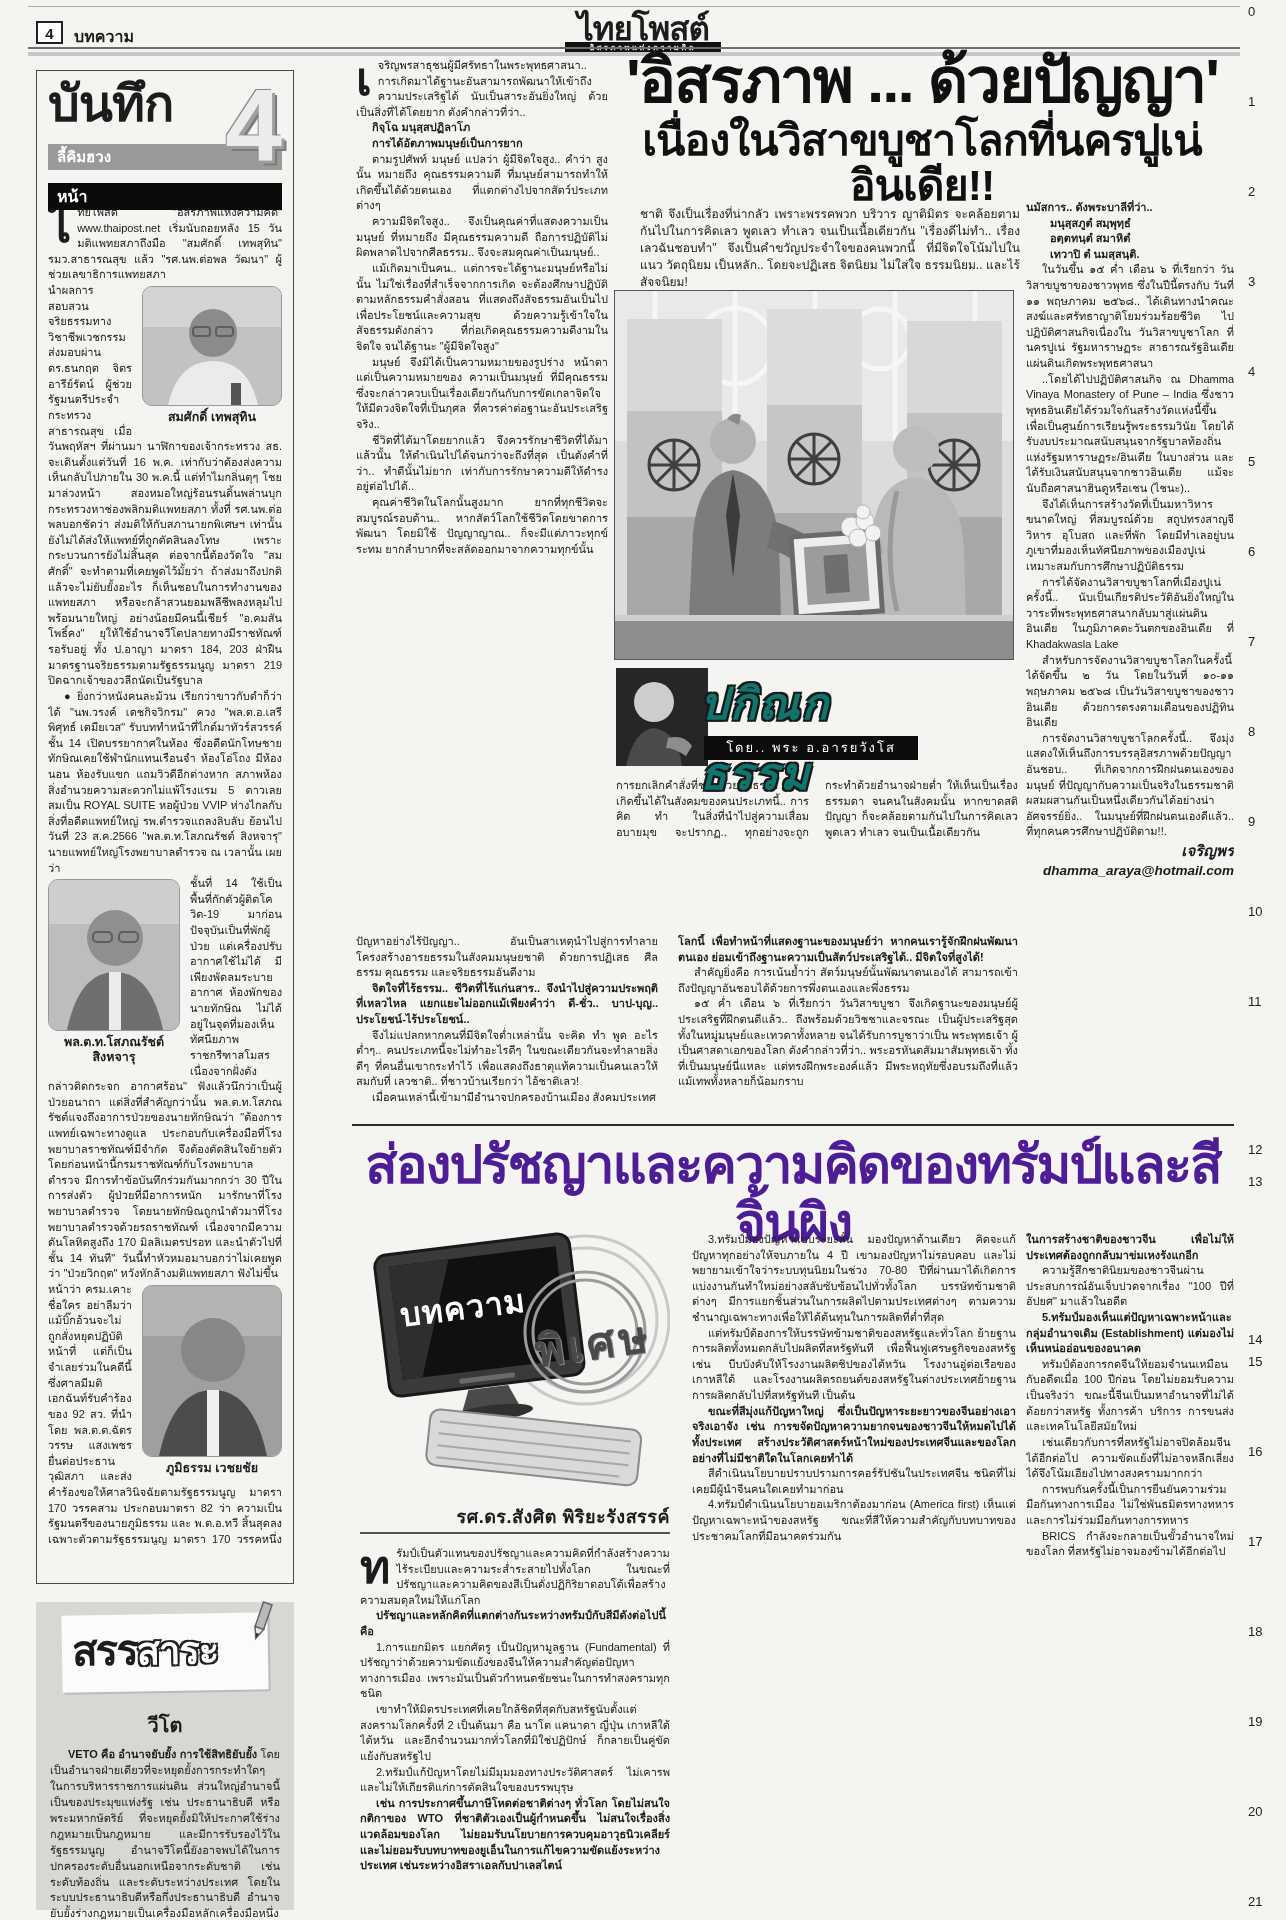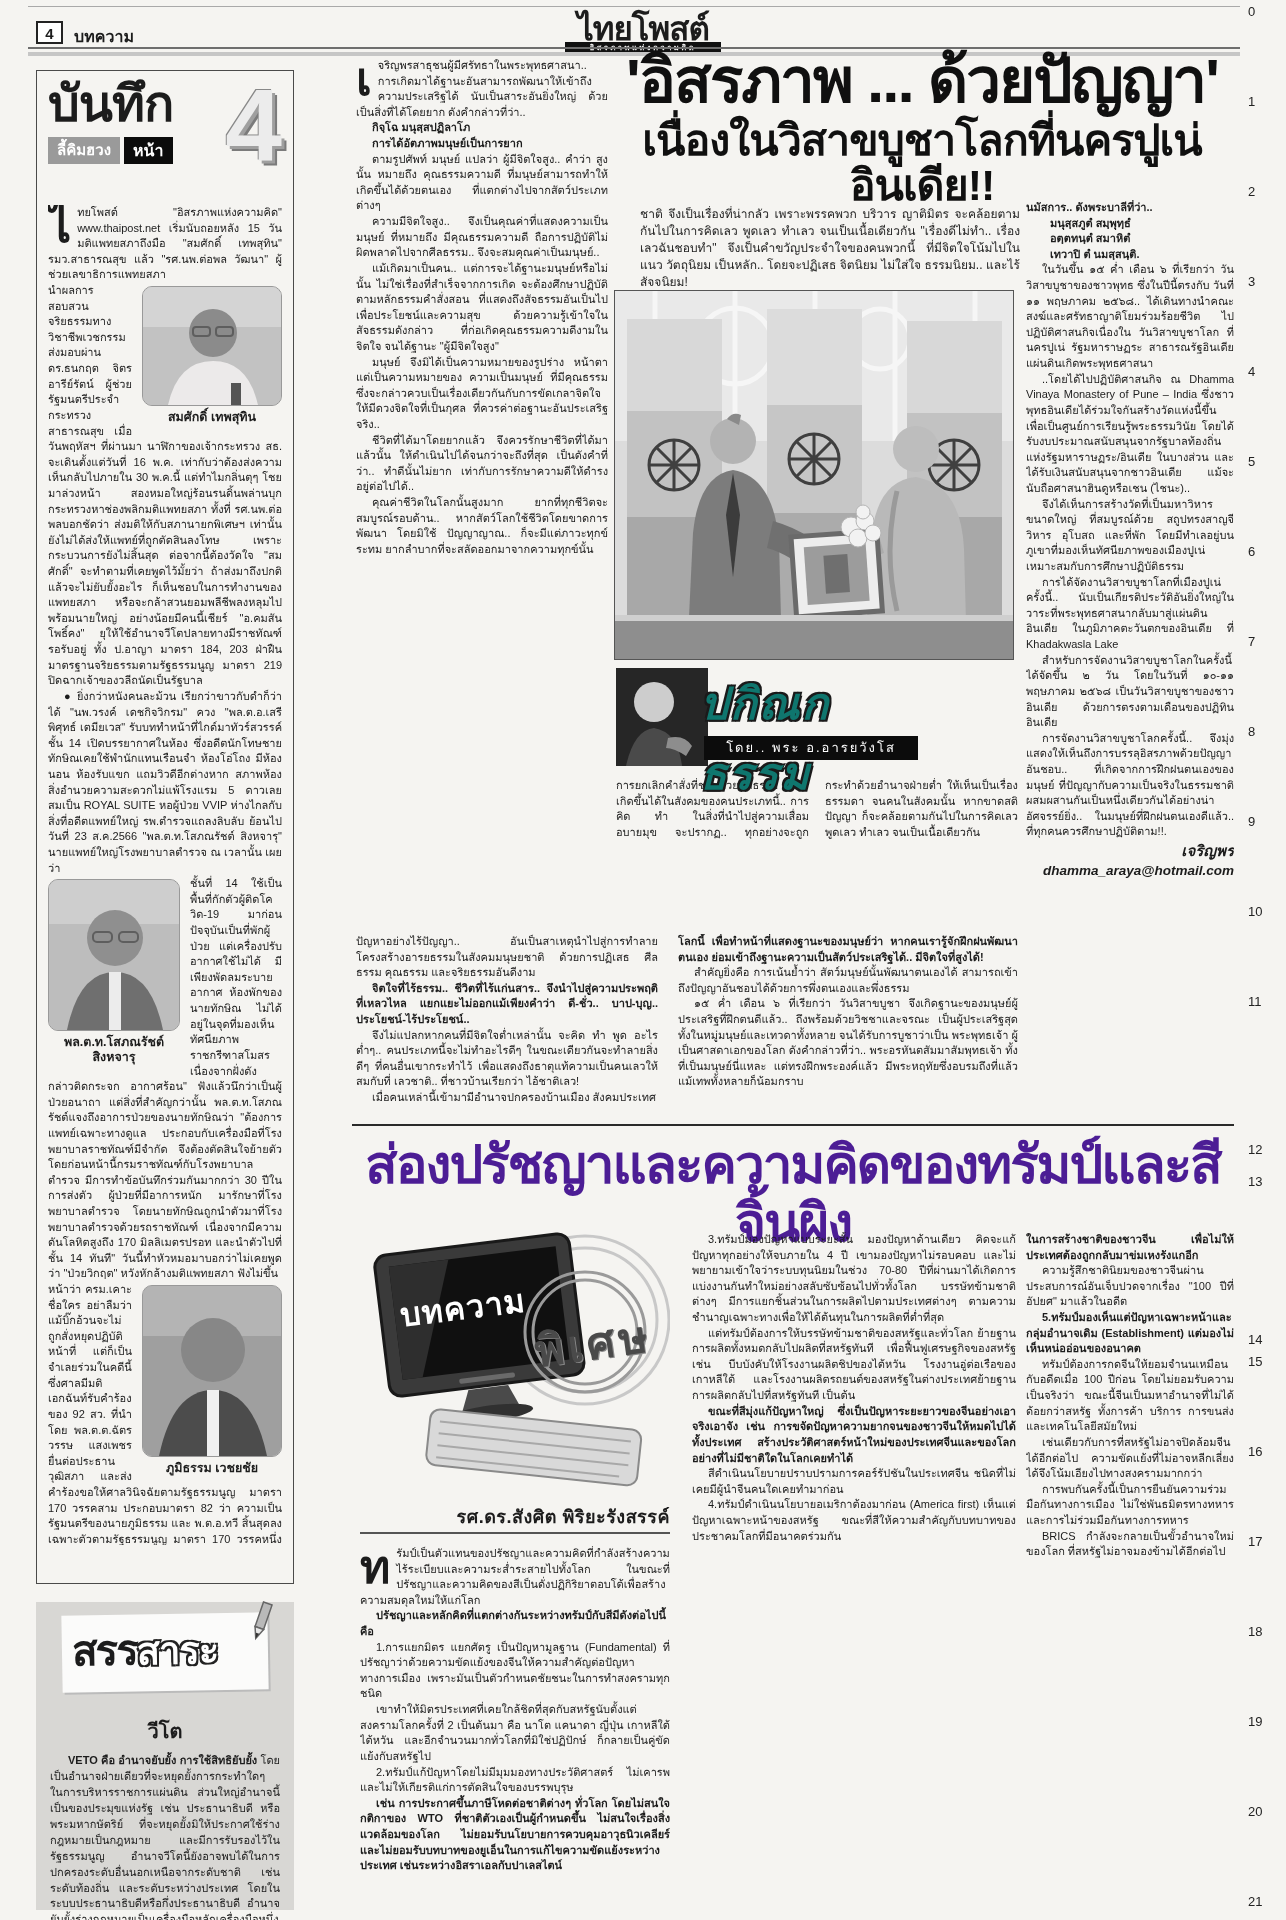--- a/index.html
+++ b/index.html
@@ -24,39 +24,39 @@
   .tcol p{margin:0;text-indent:16px;}
   .tcol p.ni{text-indent:0;}
   .tcol p.b{font-weight:bold;}
   .pre{white-space:pre-line;}
   .dropcap{float:left;font-size:46px;line-height:.82;font-weight:bold;margin:3px 6px 0 0;}
   
   .bt-box{left:36px;top:70px;width:258px;height:1514px;border:1px solid #4a4a4a;
           padding:8px 11px;box-sizing:border-box;background:#f5f4f1;}
   .bt-logo{position:relative;height:126px;}
   .bt-title{font-size:50px;font-weight:900;line-height:1;letter-spacing:-1px;}
-  .bt-badges{display:flex;gap:4px;margin-top:8px;}
+  .bt-badges{display:flex;gap:13px;margin-top:15px;flex-direction:column;}
   .badge-gray{background:#9a9a9a;color:#fff;font-size:15px;font-weight:bold;padding:1px 9px;}
   .badge-black{background:#0b0b0b;color:#fff;font-size:16px;font-weight:bold;padding:1px 9px;}
   .bt-4{position:absolute;right:0;top:-12px;font-size:102px;font-weight:900;color:#ececec;
         text-shadow:3px 3px 0 #9f9f9f,5px 5px 0 #7b7b7b,-1px -1px 0 #888;}
   figure{margin:4px 0 6px;}
   .fr{float:right;margin:3px 0 6px 10px;width:140px;}
   .fl{float:left;margin:3px 10px 6px 0;width:132px;}
   .ph{border-radius:10px;overflow:hidden;background:#c8c8c8;border:1px solid #999;}
   figcaption{font-weight:bold;text-align:center;font-size:12.5px;line-height:1.15;padding-top:4px;white-space:pre-line;}
   
   .ss-box{left:36px;top:1602px;width:258px;height:308px;background:#d8d7d4;
           padding:12px 14px;box-sizing:border-box;}
   .ss-logo{width:186px;margin:0 auto;background:#fbfbfa;padding:6px 10px 10px;position:relative;
            transform:rotate(-1deg);box-shadow:2px 2px 0 #bbb;}
   .ss-p1{font-size:42px;font-weight:900;line-height:.9;letter-spacing:-2px;}
   .ss-p2{font-size:38px;font-weight:900;letter-spacing:-1px;color:#fff;
          text-shadow:-2px -2px 0 #222,2px -2px 0 #222,-2px 2px 0 #222,2px 2px 0 #222;}
-  .ss-title{text-align:center;font-size:20px;font-weight:bold;margin:24px 0 6px;}
+  .ss-title{text-align:center;font-size:20px;font-weight:bold;margin:18px 0 6px;}
   .ss-body{font-size:11px;line-height:1.45;text-align:justify;text-indent:18px;margin:0;}
   
   .dh-head{left:608px;top:50px;width:628px;text-align:center;font-weight:900;color:#101010;}
   .dh-h1{font-size:62px;line-height:1.0;letter-spacing:-2px;margin:0;}
   .dh-h2{font-size:43px;line-height:1.05;letter-spacing:-1px;margin:6px 0 0;}
   .photo-frame{border:1px solid #555;box-sizing:border-box;background:#ddd;}
   .pk-logo{left:616px;top:668px;width:302px;height:102px;}
   .pk-photo{position:absolute;left:0;top:0;width:92px;height:98px;background:#2d2d2d;overflow:hidden;}
   .pk-title{position:absolute;left:84px;top:0px;font-size:44px;font-weight:bold;font-style:italic;
             color:#0f766e;letter-spacing:2px;z-index:2;

